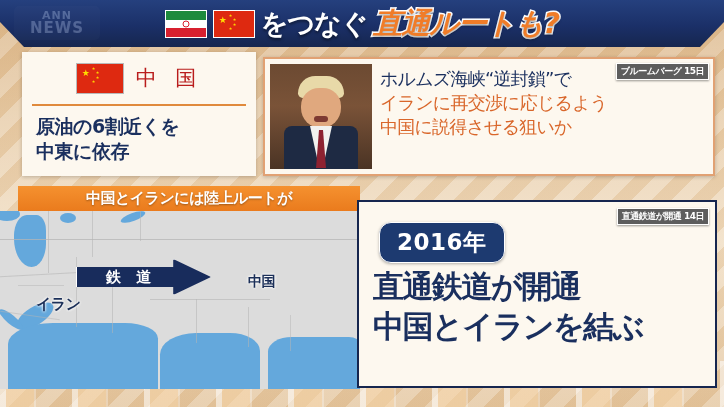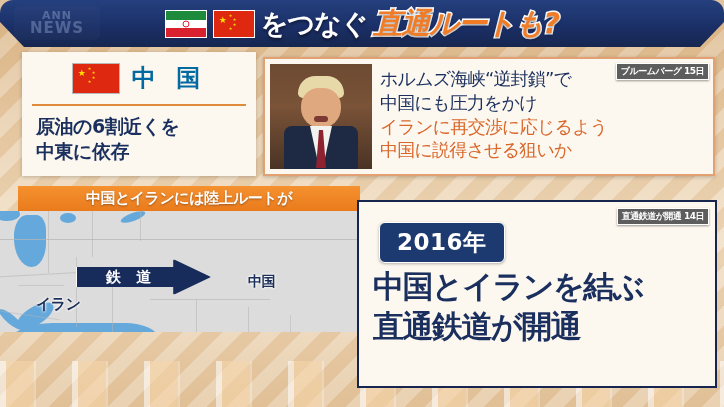--- a/index.html
+++ b/index.html
@@ -18,21 +18,21 @@
     background:repeating-linear-gradient(90deg,
       rgba(255,255,255,.55) 0 6px, rgba(247,214,170,.55) 6px 34px,
       rgba(255,255,255,.30) 34px 44px, rgba(238,197,146,.45) 44px 72px);
     -webkit-mask-image:repeating-linear-gradient(90deg,#000 0 36px,transparent 36px 72px);
     mask-image:repeating-linear-gradient(90deg,#000 0 36px,transparent 36px 72px);}
 
   
   #banner{position:absolute;left:0;top:0;width:724px;height:47px;
     background:linear-gradient(180deg,#25407e 0%,#1b3068 55%,#16264f 100%);
     clip-path:polygon(0 0,724px 0,724px 22px,700px 47px,24px 47px,0 22px);
-    display:flex;align-items:center;justify-content:center;gap:6px;border-radius:13px;}
+    display:flex;align-items:center;justify-content:center;gap:6px;}
   #bannerLogo{position:absolute;left:14px;top:6px;width:86px;height:34px;
     opacity:.30;display:flex;flex-direction:column;justify-content:center;
     align-items:center;color:#cfe0ff;font-weight:bold;line-height:1;
     border-radius:5px;background:rgba(255,255,255,.07);}
   #bannerLogo .l1{font-size:11px;letter-spacing:1px;}
   #bannerLogo .l2{font-size:15px;letter-spacing:1px;}
   .flagbox{width:42px;height:28px;border:1px solid #fff;box-sizing:border-box;flex:none;}
   .flag-iran{background:linear-gradient(180deg,#1e8a3c 0 33.3%,#fff 33.3% 66.6%,#d8202f 66.6% 100%);
     position:relative;}
   .flag-iran:after{content:"";position:absolute;left:50%;top:50%;width:7px;height:7px;
@@ -50,21 +50,21 @@
     text-shadow:0 2px 3px rgba(0,0,0,.5);}
   #bannerOrange{font-size:29px;font-weight:bold;letter-spacing:-1px;color:#f07c28;
     -webkit-text-stroke:3px #fff;paint-order:stroke fill;
     text-shadow:0 2px 3px rgba(0,0,0,.35);font-style:italic;}
 
   
   #chinaCard{position:absolute;left:22px;top:52px;width:234px;height:124px;
     background:#fdf8ef;box-shadow:0 1px 4px rgba(0,0,0,.22);}
   #chinaHead{display:flex;align-items:center;justify-content:center;gap:12px;height:52px;}
   #chinaHead .flagbox{width:48px;height:31px;border:1px solid #b9b9b9;}
-  #chinaName{font-size:24px;font-weight:bold;color:#0369a1;letter-spacing:6px;}
+  #chinaName{font-size:21px;font-weight:normal;color:#b91c1c;letter-spacing:6px;}
   #chinaRule{height:2px;margin:0 10px;background:#e08a3c;}
   #chinaBody{padding:8px 0 0 14px;font-size:19px;font-weight:bold;color:#1a2f5e;
     line-height:1.33;letter-spacing:-.5px;}
 
   
   #trumpPanel{position:absolute;left:263px;top:57px;width:452px;height:119px;
     background:#fdf8ef;border:2px solid #e1a173;box-sizing:border-box;
     box-shadow:0 1px 4px rgba(0,0,0,.22);}
   #trumpPhoto{position:absolute;left:5px;top:5px;width:102px;height:105px;
     background:
@@ -87,21 +87,21 @@
   .tline{font-size:18px;font-weight:normal;line-height:1.32;letter-spacing:-.8px;
     white-space:nowrap;}
   .tl-navy{color:#1a2f5e;}
   .tl-orange{color:#d9662a;}
   .srctag{position:absolute;font-size:9px;font-weight:bold;color:#fff;
     background:#5d5d5d;border:1px solid #fff;padding:1px 4px;letter-spacing:-.5px;
     box-shadow:0 1px 2px rgba(0,0,0,.4);white-space:nowrap;}
   #trumpSrc{right:4px;top:4px;}
 
   
-  #mapWrap{position:absolute;left:0;top:186px;width:360px;height:146px;overflow:hidden;text-decoration:underline;}
+  #mapWrap{position:absolute;left:0;top:186px;width:360px;height:203px;overflow:hidden;text-decoration:underline;}
   #mapBar{position:absolute;left:18px;top:0;width:342px;height:25px;
     background:linear-gradient(180deg,#f5912f 0%,#ea7b1d 100%);
     display:flex;align-items:center;justify-content:center;}
   #mapBarText{color:#fff;font-size:15px;font-weight:bold;letter-spacing:-.5px;
     text-shadow:0 1px 2px rgba(0,0,0,.35);}
   #mapCanvas{position:absolute;left:0;top:25px;width:360px;height:178px;
     background:#dcdcdc;overflow:hidden;}
   .sea{position:absolute;background:#64a8dc;}
   .landline{position:absolute;background:#b5b5b5;}
   #lblIran{position:absolute;left:36px;top:84px;font-size:15px;font-weight:bold;
@@ -113,21 +113,21 @@
     clip-path:polygon(0 22%,72% 22%,72% 0,100% 50%,72% 100%,72% 78%,0 78%);
     display:flex;align-items:center;}
   #arrowLabel{position:absolute;left:76px;top:48px;width:135px;height:36px;
     display:flex;align-items:center;justify-content:flex-start;padding-left:30px;
     box-sizing:border-box;color:#fff;font-size:15px;font-weight:bold;letter-spacing:5px;}
 
   
   #yearPanel{position:absolute;left:357px;top:200px;width:360px;height:188px;
     background:#fdf8ef;border:2.5px solid #16264f;box-sizing:border-box;}
   #yearBadge{position:absolute;left:20px;top:20px;padding:4px 17px;
-    background:#1d3a70;border:1.5px solid #fff;border-radius:6px;
+    background:#1d3a70;border:1.5px solid #fff;border-radius:12px;
     color:#fff;font-size:23px;font-weight:bold;letter-spacing:.5px;
     box-shadow:0 1px 3px rgba(0,0,0,.3);}
   #yearLines{position:absolute;left:14px;top:65px;right:8px;}
   .yline{font-size:31px;font-weight:bold;color:#1a2f5e;line-height:1.28;
     letter-spacing:-1.5px;white-space:nowrap;}
   #yearSrc{right:6px;top:6px;}
 </style>
 </head>
 <body>
 
@@ -172,21 +172,20 @@
   <div id="trumpPhoto">
     <div class="hair"></div>
     <div class="face"></div>
     <div class="mouth"></div>
     <div class="suit"></div>
     <div class="shirt"></div>
     <div class="tie"></div>
   </div>
   <div id="trumpText">
     <div class="tline tl-navy">ホルムズ海峡“逆封鎖”で</div>
-    <div class="tline tl-navy">中国にも圧力をかけ</div>
     <div class="tline tl-orange">イランに再交渉に応じるよう</div>
     <div class="tline tl-orange">中国に説得させる狙いか</div>
   </div>
   <div class="srctag" id="trumpSrc">ブルームバーグ 15日</div>
 </div>
 
 <div id="mapWrap">
   <div id="mapBar">
     <span id="mapBarText">中国とイランには陸上ルートが</span>
   </div>
@@ -220,16 +219,16 @@
     <span id="lblChina">中国</span>
     <div id="arrow"></div>
     <div id="arrowLabel">鉄 道</div>
   </div>
 </div>
 
 <div id="yearPanel">
   <div id="yearBadge">2016年</div>
   <div class="srctag" id="yearSrc">直通鉄道が開通 14日</div>
   <div id="yearLines">
+    <div class="yline">直通鉄道が開通</div>
     <div class="yline">中国とイランを結ぶ</div>
-    <div class="yline">直通鉄道が開通</div>
   </div>
 </div>
 
 </body></html>

